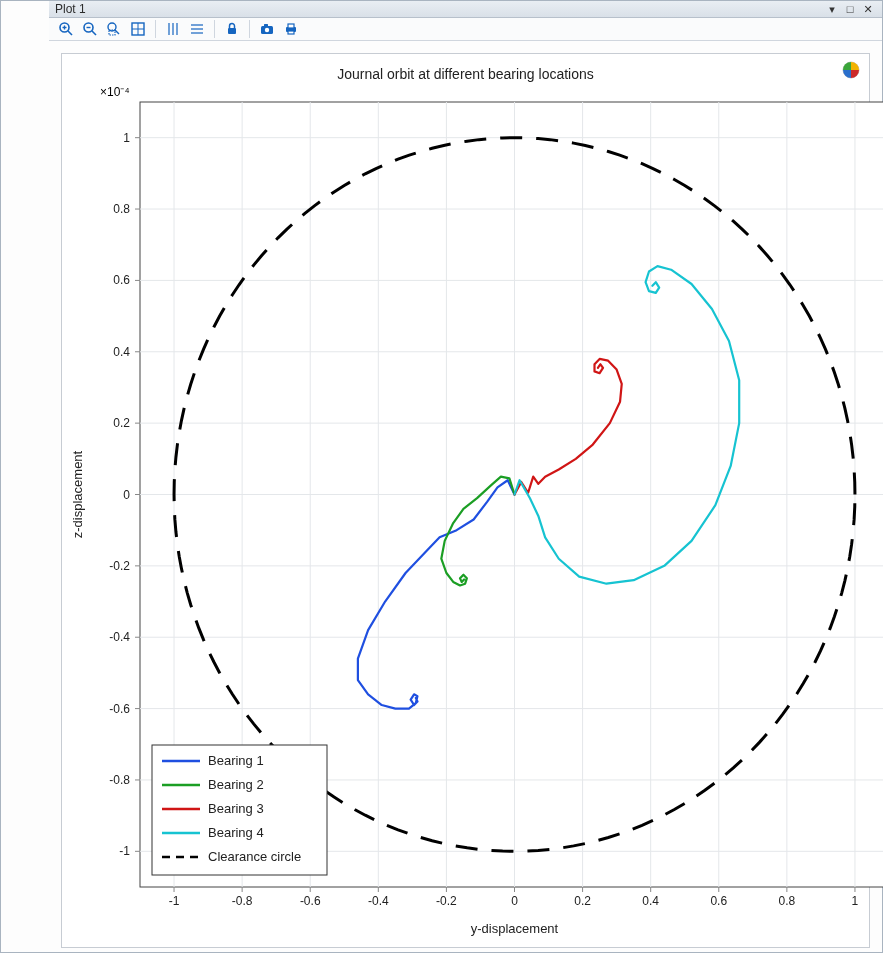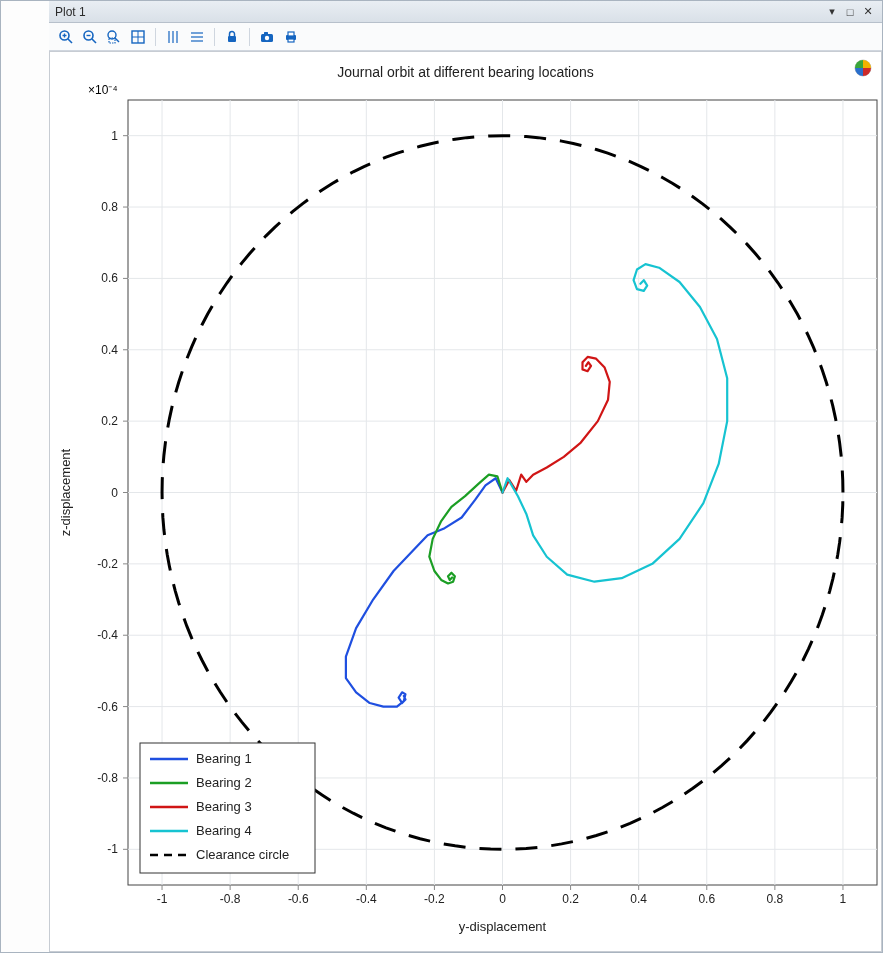--- a/index.html
+++ b/index.html
@@ -64,21 +64,21 @@
   .tsep {
     width: 1px;
     height: 18px;
     background: #cfd6df;
     margin: 0 4px;
   }
   .plot-wrap {
     flex: 1;
     position: relative;
     background: #fff;
-    margin: 0;
+    margin: 12px;
     border: 1px solid #c7ccd3;
   }
   .brand-icon {
     position: absolute;
     top: 6px;
     right: 8px;
     width: 20px;
     height: 20px;
   }
   .chart-title {

